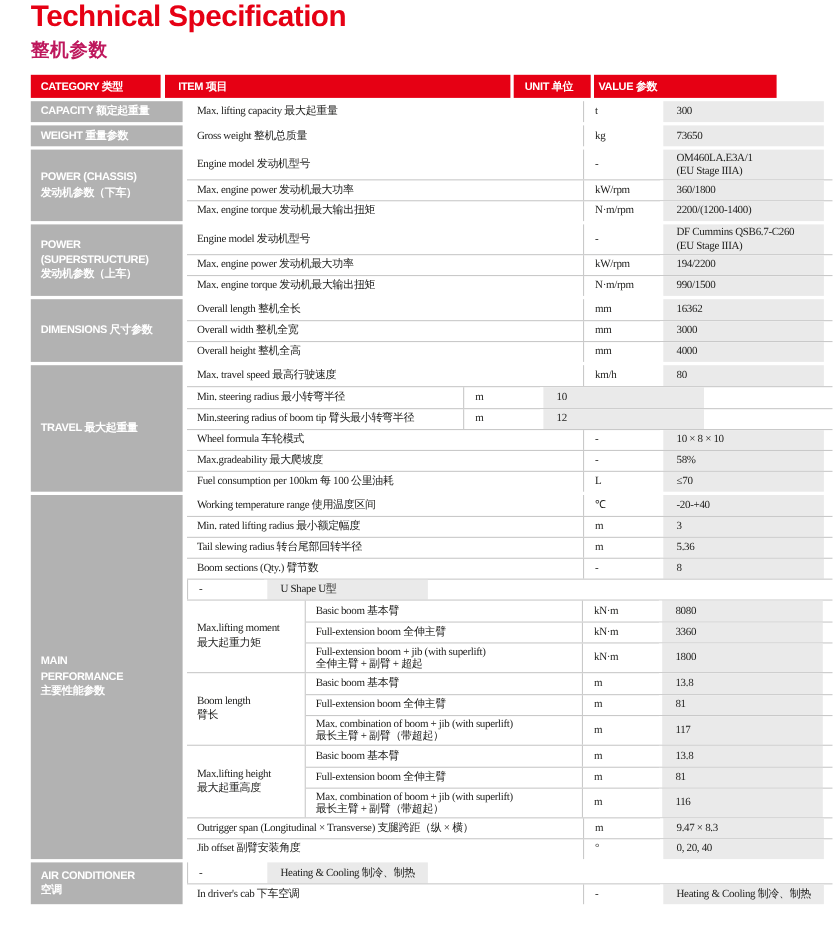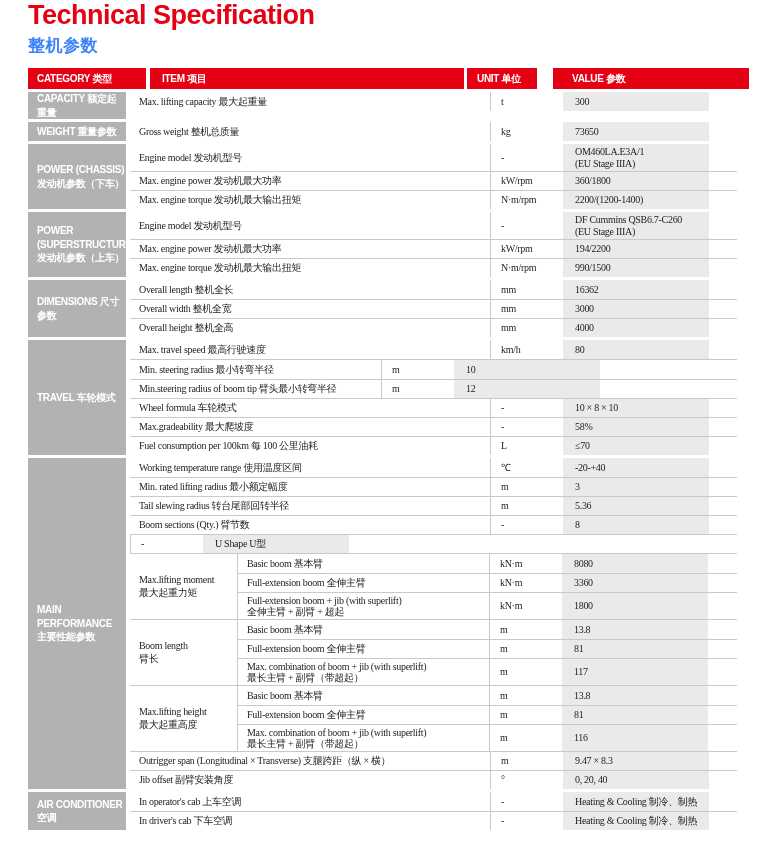--- a/index.html
+++ b/index.html
@@ -15,42 +15,42 @@
     width:757px;height:857px;overflow:hidden;position:relative;
     font-family:"Liberation Sans","DejaVu Sans",sans-serif;
     color:var(--ink);
   }
   .titles{padding:1px 0 0 28px;}
   .page-title{
     color:var(--red);font-size:27px;font-weight:bold;
     letter-spacing:-0.5px;line-height:1.1;
   }
   .page-subtitle{
-    color:#3b82f6;font-size:17px;font-weight:bold;margin-top:3px;
+    color:#be185d;font-size:17px;font-weight:bold;margin-top:3px;
     letter-spacing:0.5px;
   }
   .spec-table{
     position:absolute;left:28px;top:68px;width:729px;
     display:flex;flex-direction:column;row-gap:3px;
     font-size:10px;letter-spacing:-0.3px;
   }
   
   .header-row{display:flex;height:21px;column-gap:0;}
   .h{
     background:var(--red);color:#fff;font-weight:bold;font-size:10px;
     display:flex;align-items:center;
   }
   .h.hc{width:118px;padding-left:9px;}
   .h.hi{width:314px;padding-left:12px;margin-left:4px;}
   .h.hu{width:70px;padding-left:10px;margin-left:3px;}
-  .h.hv{width:196px;padding-left:19px;margin-left:16px;}
+  .h.hv{width:166px;padding-left:4px;margin-left:3px;}
   
   .section{display:flex;}
   .cat-cell{
-    width:98px;background:var(--cat-gray);color:#fff;font-weight:bold;
+    width:138px;background:var(--cat-gray);color:#fff;font-weight:bold;
     display:flex;flex-direction:column;justify-content:center;
     padding-left:9px;white-space:pre-line;line-height:1.35;flex-shrink:0;
   }
   .rows{width:607px;margin-left:4px;display:flex;flex-direction:column;font-family:Liberation Serif, serif;}
   .rows > * + *{border-top:1px solid var(--line);}
   .row{display:flex;align-items:stretch;min-height:19px;}
   .row.tall{min-height:27px;}
   .cell{
     display:flex;flex-direction:column;justify-content:center;
     white-space:pre-line;line-height:1.15;
@@ -175,21 +175,21 @@
         </div>
         <div class="row">
           <div class="cell item">Overall height 整机全高</div>
           <div class="cell unit">mm</div>
           <div class="vgap"></div>
           <div class="cell value">4000</div>
         </div>
       </div>
     </div>
     <div class="section">
-      <div class="cat-cell">TRAVEL 车轮模式</div>
+      <div class="cat-cell">TRAVEL 最大起重量</div>
       <div class="rows">
         <div class="row">
           <div class="cell item">Max. travel speed 最高行驶速度</div>
           <div class="cell unit">km/h</div>
           <div class="vgap"></div>
           <div class="cell value">80</div>
         </div>
         <div class="group">
           <div class="grows">
             <div class="row">
@@ -347,21 +347,20 @@
           <div class="vgap"></div>
           <div class="cell value">0, 20, 40</div>
         </div>
       </div>
     </div>
     <div class="section">
       <div class="cat-cell">AIR CONDITIONER
 空调</div>
       <div class="rows">
         <div class="row">
-          <div class="cell item">In operator's cab 上车空调</div>
           <div class="cell unit">-</div>
           <div class="vgap"></div>
           <div class="cell value">Heating &amp; Cooling 制冷、制热</div>
         </div>
         <div class="row">
           <div class="cell item">In driver's cab 下车空调</div>
           <div class="cell unit">-</div>
           <div class="vgap"></div>
           <div class="cell value">Heating &amp; Cooling 制冷、制热</div>
         </div>

